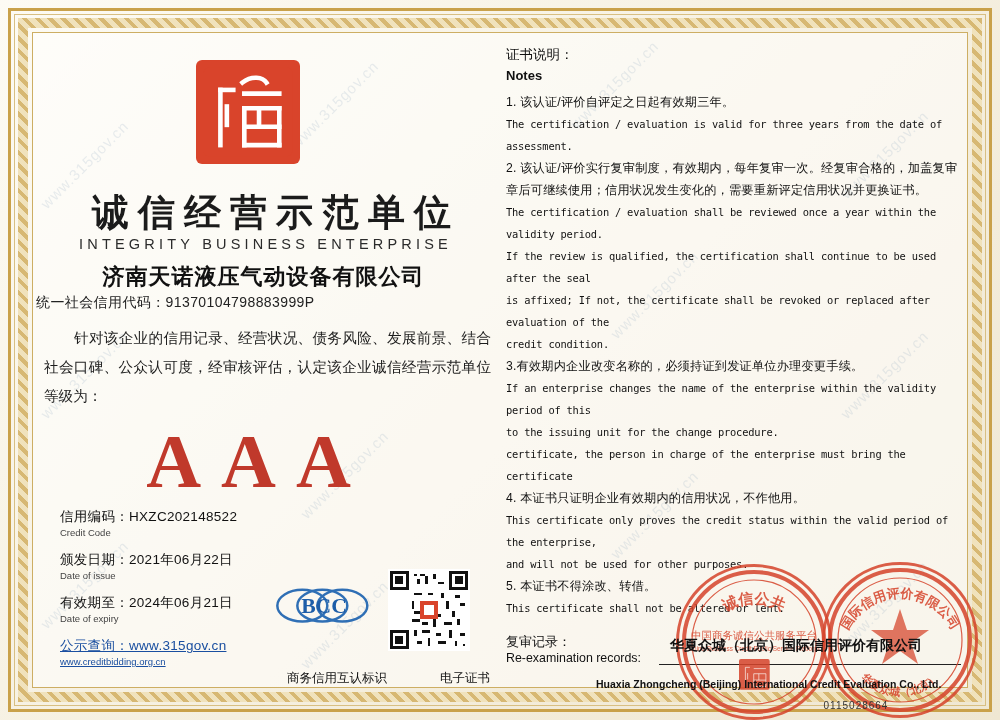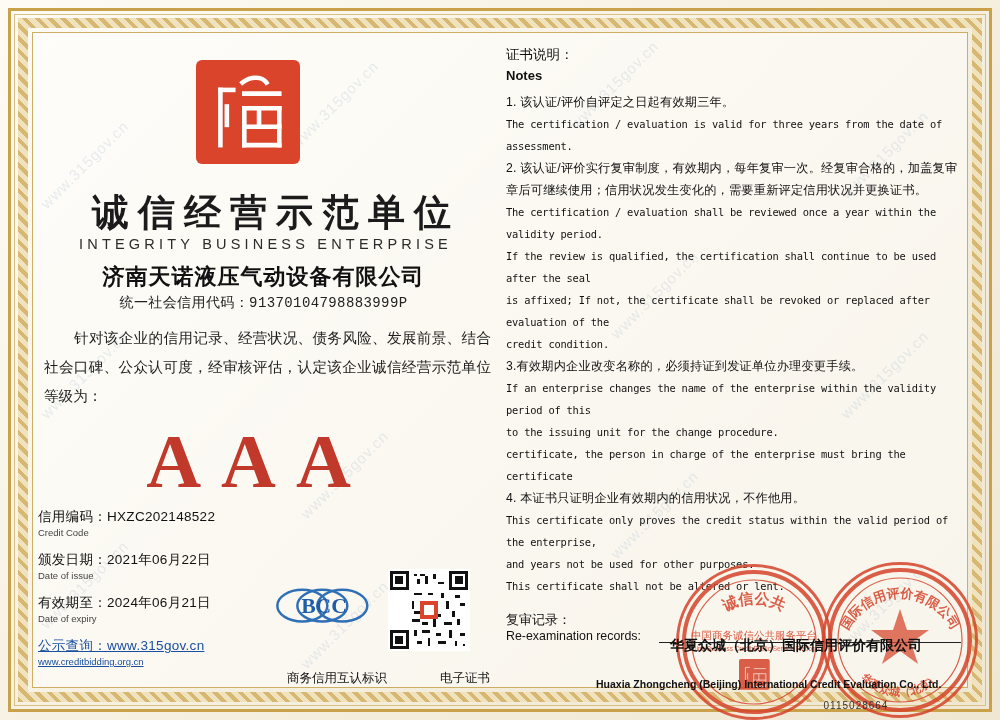--- a/index.html
+++ b/index.html
@@ -89,25 +89,24 @@
     position:absolute;left:0;right:0;top:226px;
     text-align:center;
     font-family:"Liberation Serif", serif;
     font-weight:bold;
     font-size:22px;
     letter-spacing:1px;
     color:#111;
   }
   .credit-id{
     position:absolute;left:0;right:0;top:258px;
-    text-align:center;
+    text-align:left;
     font-size:14px;
     color:#222;
     letter-spacing:.4px;
-    font-family:Liberation Mono, monospace;
   }
   .desc{
     position:absolute;left:8px;right:0;top:288px;
     font-size:14.6px;
     line-height:29px;
     color:#1d1d1d;
     text-align:justify;
     text-indent:30px;
   }
   .grade{
@@ -115,21 +114,21 @@
     text-align:center;
     font-family:"Liberation Serif", serif;
     font-weight:bold;
     font-size:76px;
     letter-spacing:20px;
     color:#c0392b;
     text-indent:20px;
   }
 
   .meta{
-    position:absolute;left:2px;top:472px;width:210px;
+    position:absolute;left:24px;top:472px;width:210px;
   }
   .meta-row{margin-bottom:13px;}
   .meta-cn{font-size:13.5px;color:#111;letter-spacing:.3px;}
   .meta-en{font-size:9.5px;color:#444;margin-top:1px;}
   .meta-link{color:#1a4fa0;text-decoration:underline;}
 
   .bcc{
     position:absolute;left:238px;top:548px;width:100px;height:44px;
   }
   .bcc-text{
@@ -346,22 +345,23 @@
       <div class="note-en">is affixed; If not, the certificate shall be revoked or replaced after evaluation of the</div>
       <div class="note-en">credit condition.</div>
 
       <div class="note-cn">3.有效期内企业改变名称的，必须持证到发证单位办理变更手续。</div>
       <div class="note-en">If an enterprise changes the name of the enterprise within the validity period of this</div>
       <div class="note-en">to the issuing unit for the change procedure.</div>
       <div class="note-en">certificate, the person in charge of the enterprise must bring the certificate</div>
 
       <div class="note-cn">4. 本证书只证明企业有效期内的信用状况，不作他用。</div>
       <div class="note-en">This certificate only proves the credit status within the valid period of the enterprise,</div>
-      <div class="note-en">and years not be used for other purposes.</div>
-
+      <div class="note-en">and will not be used for other purposes.</div>
+
+      <div class="note-cn">5. 本证书不得涂改、转借。</div>
       <div class="note-en">This certificate shall not be altered or lent.</div>
 
       <div class="reexam">
         <div class="reexam-cn">复审记录：</div>
         <div class="reexam-en">
           <span>Re-examination records:</span>
           <span class="reexam-line"></span>
         </div>
       </div>
     </div>

